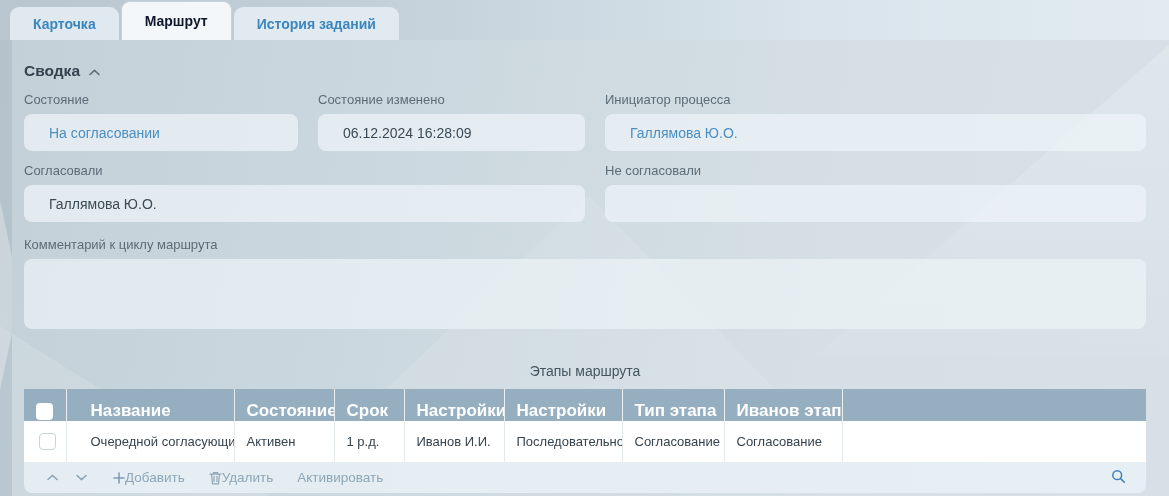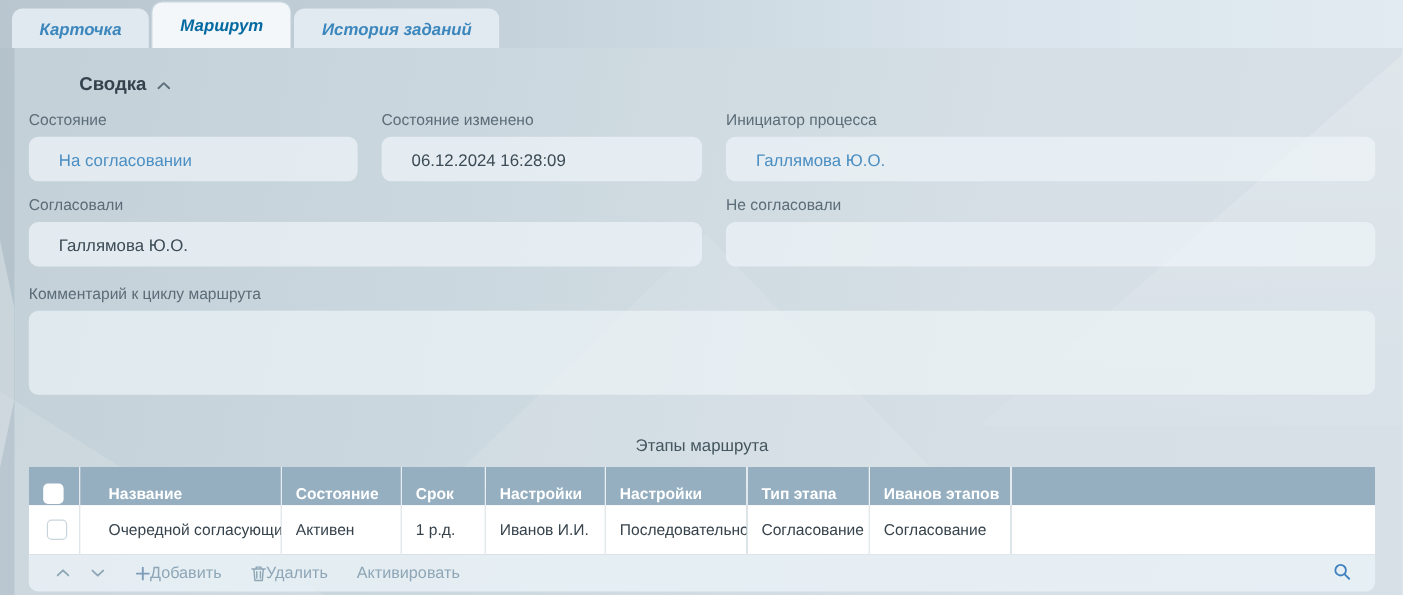--- a/index.html
+++ b/index.html
@@ -25,33 +25,33 @@
 
   
   .tabbar {
     position:relative; z-index:2; height:40px; display:flex; align-items:flex-end; padding-left:10px;
     background:linear-gradient(90deg,#b9c6cf 0%,#c2cfd8 30%,#d9e4ec 70%,#e2ebf2 100%);
   }
   .tab {
     display:flex; align-items:center; justify-content:flex-end;
     height:33px; padding:0 23px; margin-right:2px;
     border-radius:9px 9px 0 0; font-size:14px; font-weight:700;
-    background:rgba(230,239,245,0.85); color:#3b86bd; cursor:pointer; white-space:nowrap;font-style:italic;
+    background:rgba(230,239,245,0.85); color:#3b86bd; cursor:pointer; white-space:nowrap;
   }
   .tab.active {
-    height:39px; background:#f3f7f9; color:#0369a1;
+    height:39px; background:#f3f7f9; color:#0f172a;
     border:1px solid #c6d4dd; border-bottom:none;
   }
 
   
   .content { position:relative; z-index:1; padding:0 23px 0 24px; }
 
   .section-title {
     margin-top:22px; display:flex; align-items:center; gap:9px;
-    font-size:15.5px; font-weight:700; color:#33424c; cursor:pointer; width:fit-content;margin-left:42px;
+    font-size:15.5px; font-weight:700; color:#33424c; cursor:pointer; width:fit-content;
   }
   .section-title svg { color:#5c6e7a; margin-top:2px; }
 
   .lbl { margin:12px 0 7px; font-size:13px; color:#5c6c77; }
   .field {
     height:37px; border-radius:8px; background:rgba(238,244,248,0.72);
     display:flex; align-items:center; padding:0 25px; font-size:14px; color:#3b4a54;
   }
   .field.empty { color:transparent; }
   .blue-text { color:#4a8ec2; }
@@ -61,21 +61,21 @@
   .col3  { grid-column:3; }
 
   .comment-box {
     height:70px; border-radius:8px; background:rgba(238,244,248,0.68); margin-top:1px;
   }
 
   
   .stages-title { margin-top:34px; font-size:14px; color:#46565f;text-align:center; }
   table.grid { width:100%; margin-top:10px; border-collapse:collapse; table-layout:fixed; }
   table.grid th {
-    background:#95afc0; color:#ffffff; font-size:13px; font-weight:700; text-align:left;
+    background:#95afc0; color:#ffffff; font-size:17px; font-weight:700; text-align:left;
     height:32px; padding:12px 6px 0 12px; border-right:1px solid rgba(255,255,255,0.55);
     white-space:nowrap; overflow:hidden;
   }
   table.grid th:last-child, table.grid td:last-child { border-right:none; }
   table.grid td {
     background:#ffffff; color:#37434c; font-size:13px; height:41px;
     padding:0 6px 0 12px; border-right:1px solid #e4e9ec; white-space:nowrap; overflow:hidden;
   }
   th.cb-col, td.cb-col { width:42px; text-align:center; padding:0; }
   .name-col { padding-left:24px !important; }

